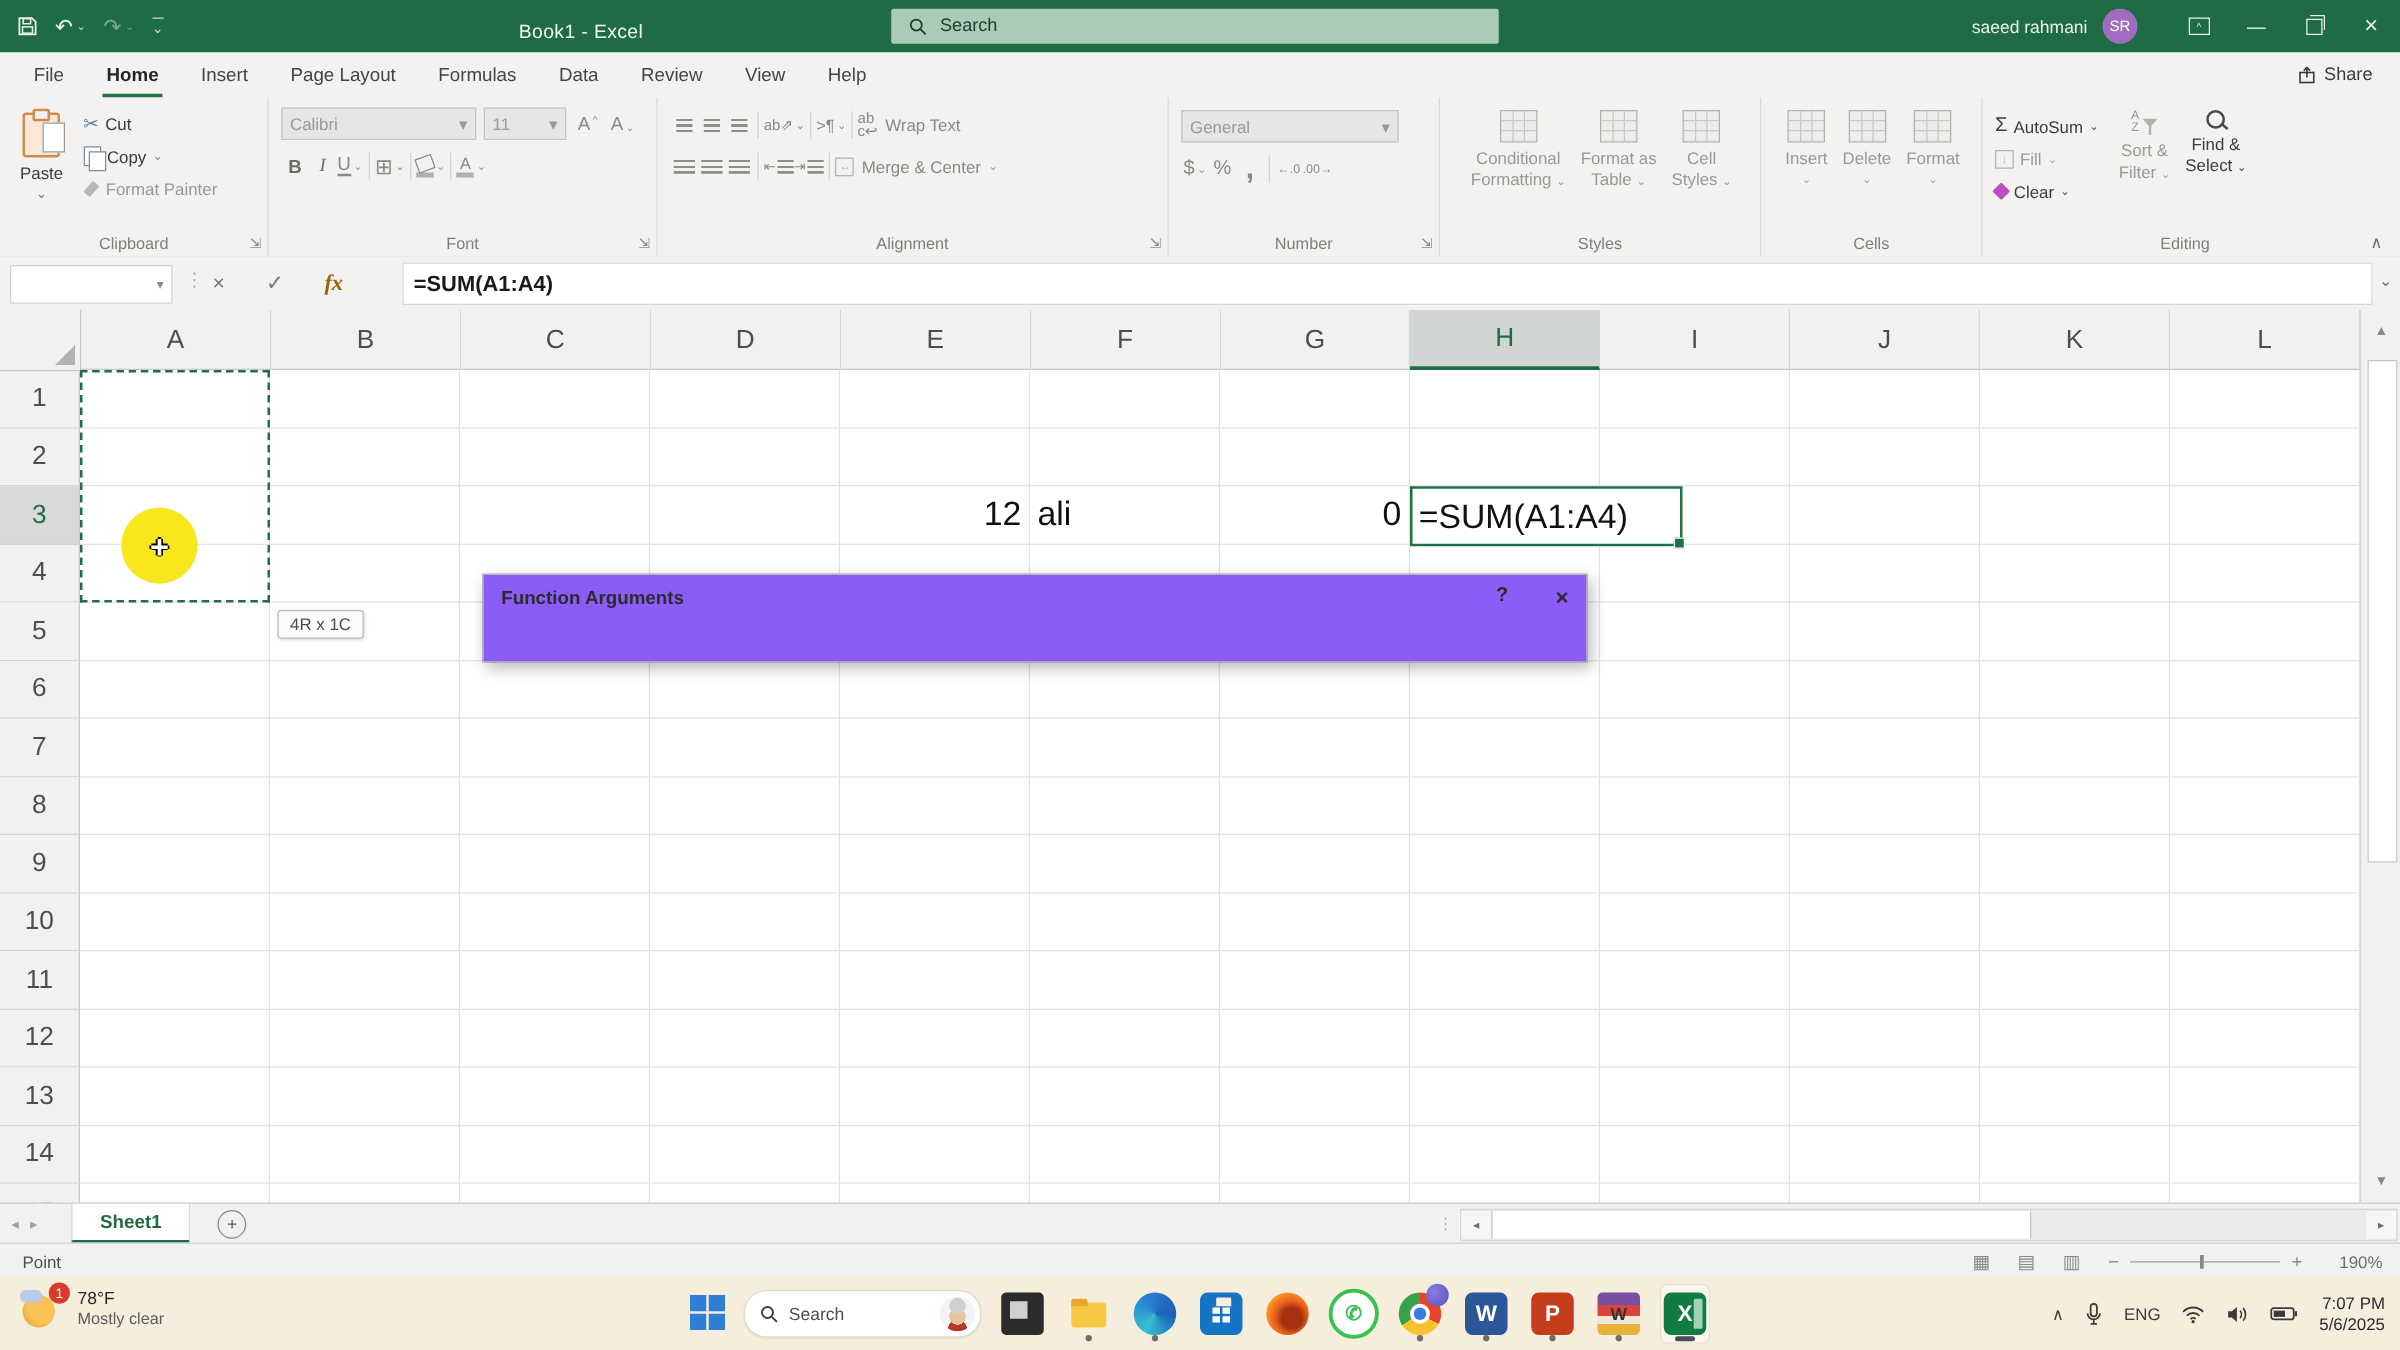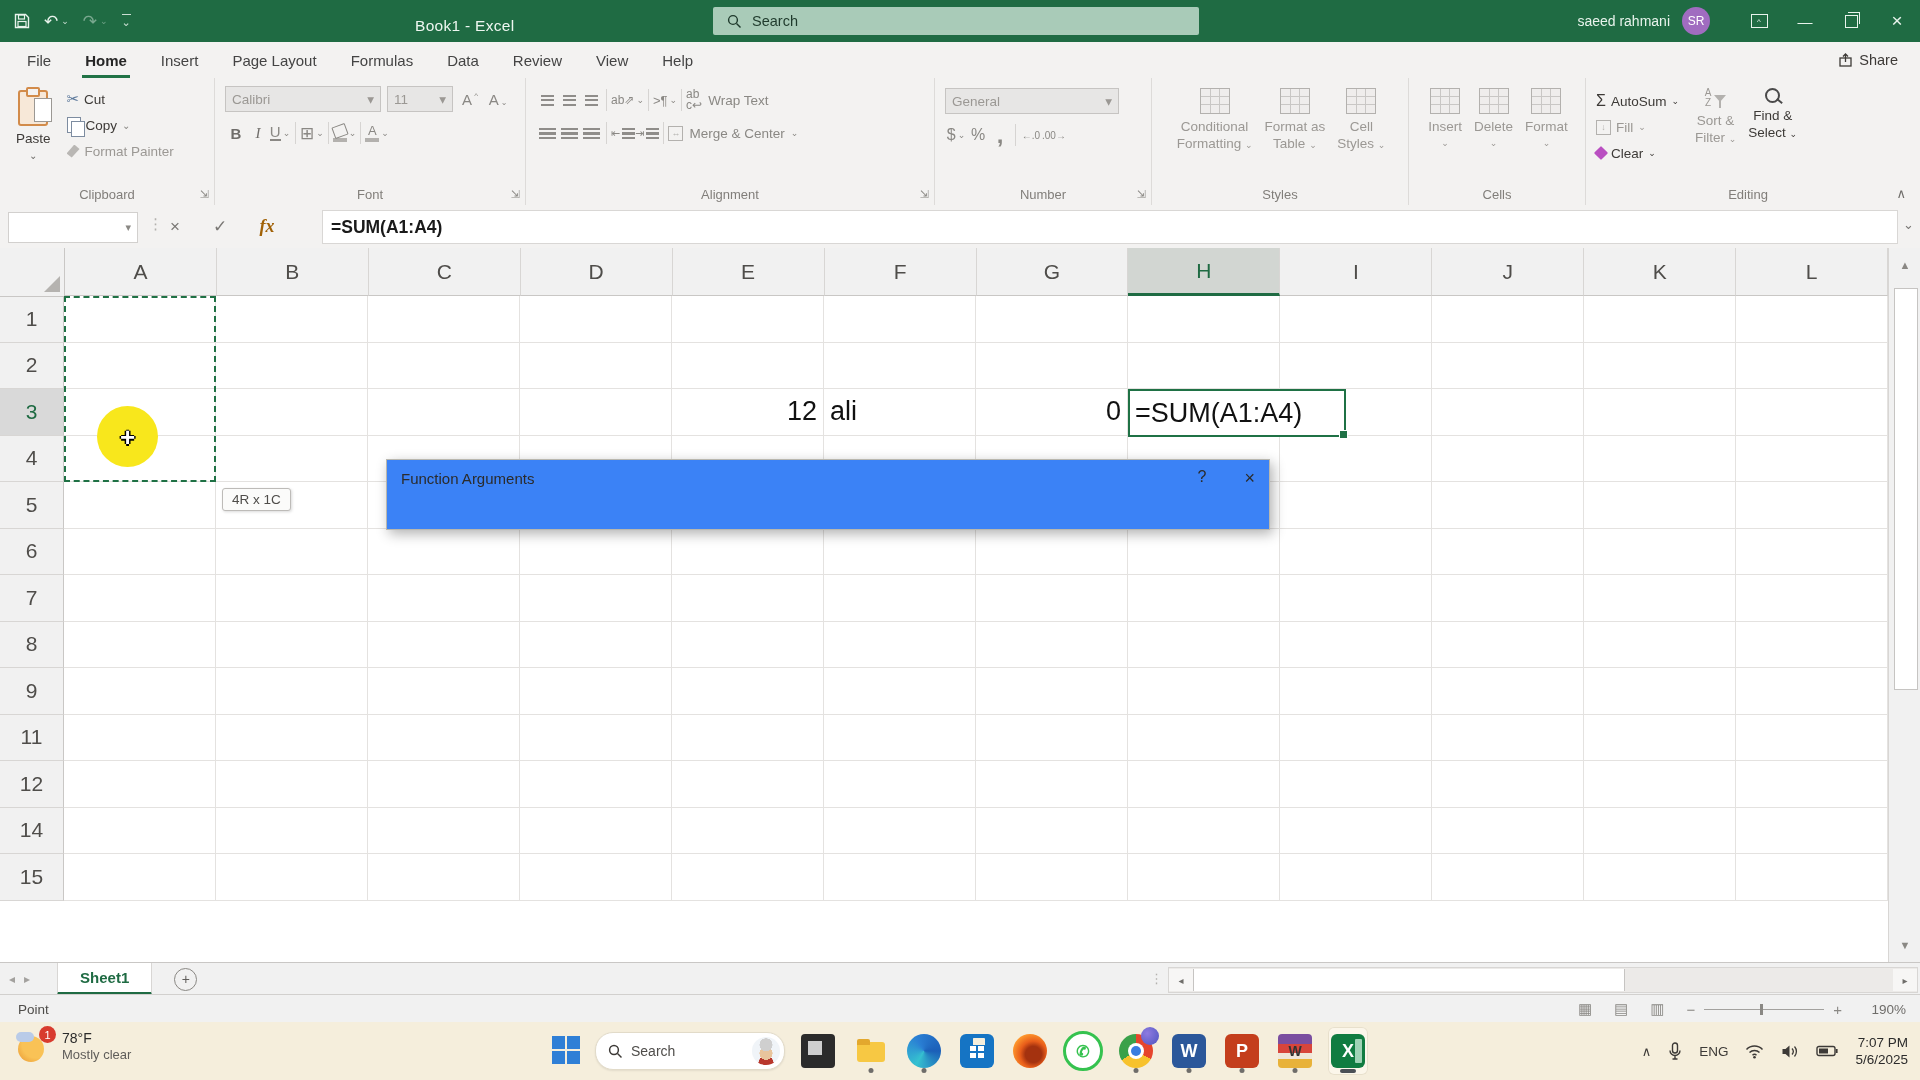--- a/index.html
+++ b/index.html
@@ -115,22 +115,22 @@
              padding:3px 9px;font-size:13.5px;color:#4f4d4a;z-index:6;box-shadow:1px 1px 3px rgba(0,0,0,.15);}
   .click-dot{position:absolute;left:97px;top:158px;width:61px;height:61px;border-radius:50%;background:#f8e71c;z-index:7;
              display:flex;align-items:center;justify-content:center;}
   .click-dot span{color:#fff;font-size:26px;font-weight:bold;line-height:1;
      text-shadow:-1.5px 0 #000,1.5px 0 #000,0 -1.5px #000,0 1.5px #000;}
   .vscroll{position:absolute;left:1888px;top:248px;width:32px;height:714px;background:#f1f1f1;border-left:1px solid #d8d6d4;}
   .vs-arrow{width:32px;height:34px;display:flex;align-items:center;justify-content:center;color:#8a8884;font-size:11px;}
   .vs-thumb{position:absolute;left:5px;top:40px;width:22px;height:400px;background:#fff;border:1px solid #c6c4c2;}
 
   
-  .dialog{position:absolute;left:386px;top:459px;width:882px;height:69px;background:#3b82f6;
-          border:1px solid #b9b7ae;box-shadow:3px 4px 12px rgba(0,0,0,.3);z-index:50;}
+  .dialog{position:absolute;left:386px;top:459px;width:882px;height:69px;background:#8b5cf6;
+          border:1px solid #b9b7ae;box-shadow:3px 4px 12px rgba(0,0,0,.3);z-index:50;font-weight:bold;}
   .dlg-title{display:flex;align-items:center;height:36px;padding:0 14px;font-size:15px;color:#2b2b2b;}
   .dlg-btns{margin-left:auto;display:flex;gap:38px;font-size:16px;color:#2b2b2b;}
   .dlg-input-wrap{position:relative;margin:0 5px;}
   .dlg-input{height:25px;background:#fff;border:1px solid #8b8b8b;display:flex;align-items:center;
              padding-left:4px;font-size:13.5px;color:#111;}
   .caret-blink{display:inline-block;width:1px;height:15px;background:#000;margin-left:1px;}
   .rangebtn{position:absolute;right:3px;top:3px;width:20px;height:19px;background:#fdfdfd;border:1px solid #a5a3a0;
             display:flex;align-items:center;justify-content:center;}
 
   
@@ -674,36 +674,66 @@
           <div class="cell"></div>
           <div class="cell"></div>
           <div class="cell"></div>
           <div class="cell"></div>
           <div class="cell"></div>
           <div class="cell"></div>
           <div class="cell"></div>
           <div class="cell"></div>
         </div>
         <div class="gridrow">
+          <div class="rowhdr">10</div>
+          <div class="cell"></div>
+          <div class="cell"></div>
+          <div class="cell"></div>
+          <div class="cell"></div>
+          <div class="cell"></div>
+          <div class="cell"></div>
+          <div class="cell"></div>
+          <div class="cell"></div>
+          <div class="cell"></div>
+          <div class="cell"></div>
+          <div class="cell"></div>
+          <div class="cell"></div>
+        </div>
+        <div class="gridrow">
           <div class="rowhdr">11</div>
           <div class="cell"></div>
           <div class="cell"></div>
           <div class="cell"></div>
           <div class="cell"></div>
           <div class="cell"></div>
           <div class="cell"></div>
           <div class="cell"></div>
           <div class="cell"></div>
           <div class="cell"></div>
           <div class="cell"></div>
           <div class="cell"></div>
           <div class="cell"></div>
         </div>
         <div class="gridrow">
           <div class="rowhdr">12</div>
+          <div class="cell"></div>
+          <div class="cell"></div>
+          <div class="cell"></div>
+          <div class="cell"></div>
+          <div class="cell"></div>
+          <div class="cell"></div>
+          <div class="cell"></div>
+          <div class="cell"></div>
+          <div class="cell"></div>
+          <div class="cell"></div>
+          <div class="cell"></div>
+          <div class="cell"></div>
+        </div>
+        <div class="gridrow">
+          <div class="rowhdr">13</div>
           <div class="cell"></div>
           <div class="cell"></div>
           <div class="cell"></div>
           <div class="cell"></div>
           <div class="cell"></div>
           <div class="cell"></div>
           <div class="cell"></div>
           <div class="cell"></div>
           <div class="cell"></div>
           <div class="cell"></div>

